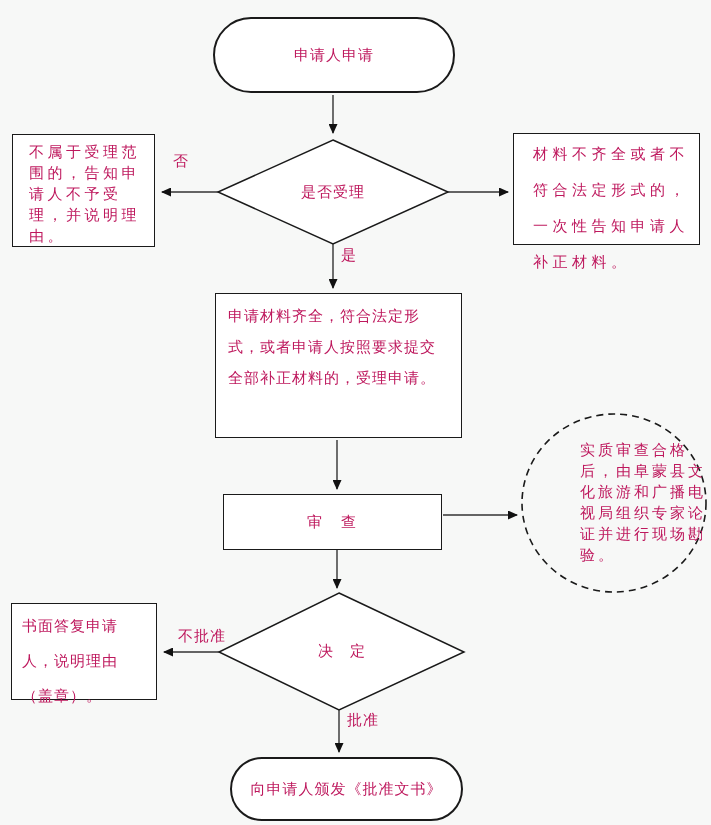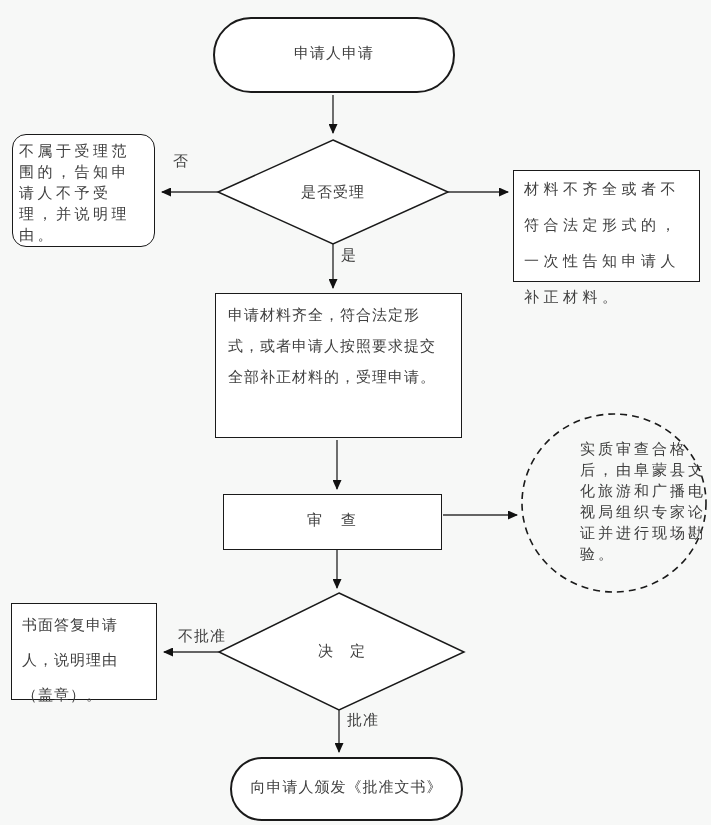--- a/index.html
+++ b/index.html
@@ -1,38 +1,38 @@
 <!DOCTYPE html>
 <html><head>
 <meta charset="utf-8">
 <style>
   html,body{margin:0;padding:0;}
   .canvas{
     position:relative;width:711px;height:825px;overflow:hidden;
-    background:#f7f8f7;color:#404040;
-    font-family:Liberation Mono, monospace;
+    background:#f7f8f7;color:#be185d;
+    font-family:Liberation Serif, serif;
   }
   svg.layer{position:absolute;left:0;top:0;}
   .node{
     position:absolute;box-sizing:border-box;background:#ffffff;
     border:1.5px solid #1a1a1a;font-size:15px;line-height:1.5;
   }
   .stadium{
     display:flex;align-items:center;justify-content:center;
     border-width:2px;letter-spacing:1px;
   }
   .overlay{
     position:absolute;display:flex;align-items:center;justify-content:center;
     font-size:15px;letter-spacing:1px;text-align:center;
   }
   .edge-label{position:absolute;font-size:15px;letter-spacing:1px;}
   .box-not-accepted{left:12px;top:134px;width:143px;height:113px;
-    padding:7px 6px 0 6px;line-height:21px;letter-spacing:3.5px;border-radius:14px;}
+    padding:7px 6px 0 16px;line-height:21px;letter-spacing:3.5px;}
   .box-supplement{left:513px;top:133px;width:187px;height:112px;
-    padding:2px 6px 0 10px;line-height:36px;letter-spacing:4.5px;margin-top:37px;}
+    padding:2px 6px 0 19px;line-height:36px;letter-spacing:4.5px;}
   .box-accepted{left:215px;top:293px;width:247px;height:145px;
     padding:7px 10px 0 12px;line-height:31px;letter-spacing:1px;}
   .box-review{left:223px;top:494px;width:219px;height:56px;
     display:flex;align-items:center;justify-content:center;letter-spacing:2px;}
   .box-reply{left:11px;top:603px;width:146px;height:97px;
     padding:5px 8px 0 10px;line-height:35px;letter-spacing:1px;}
   .stadium-start{left:213px;top:17px;width:242px;height:76px;border-radius:38px;}
   .stadium-end{left:230px;top:757px;width:233px;height:64px;border-radius:32px;}
   .overlay-accept-check{left:218px;top:140px;width:230px;height:104px;}
   .overlay-decision{left:219px;top:593px;width:246px;height:117px;}

